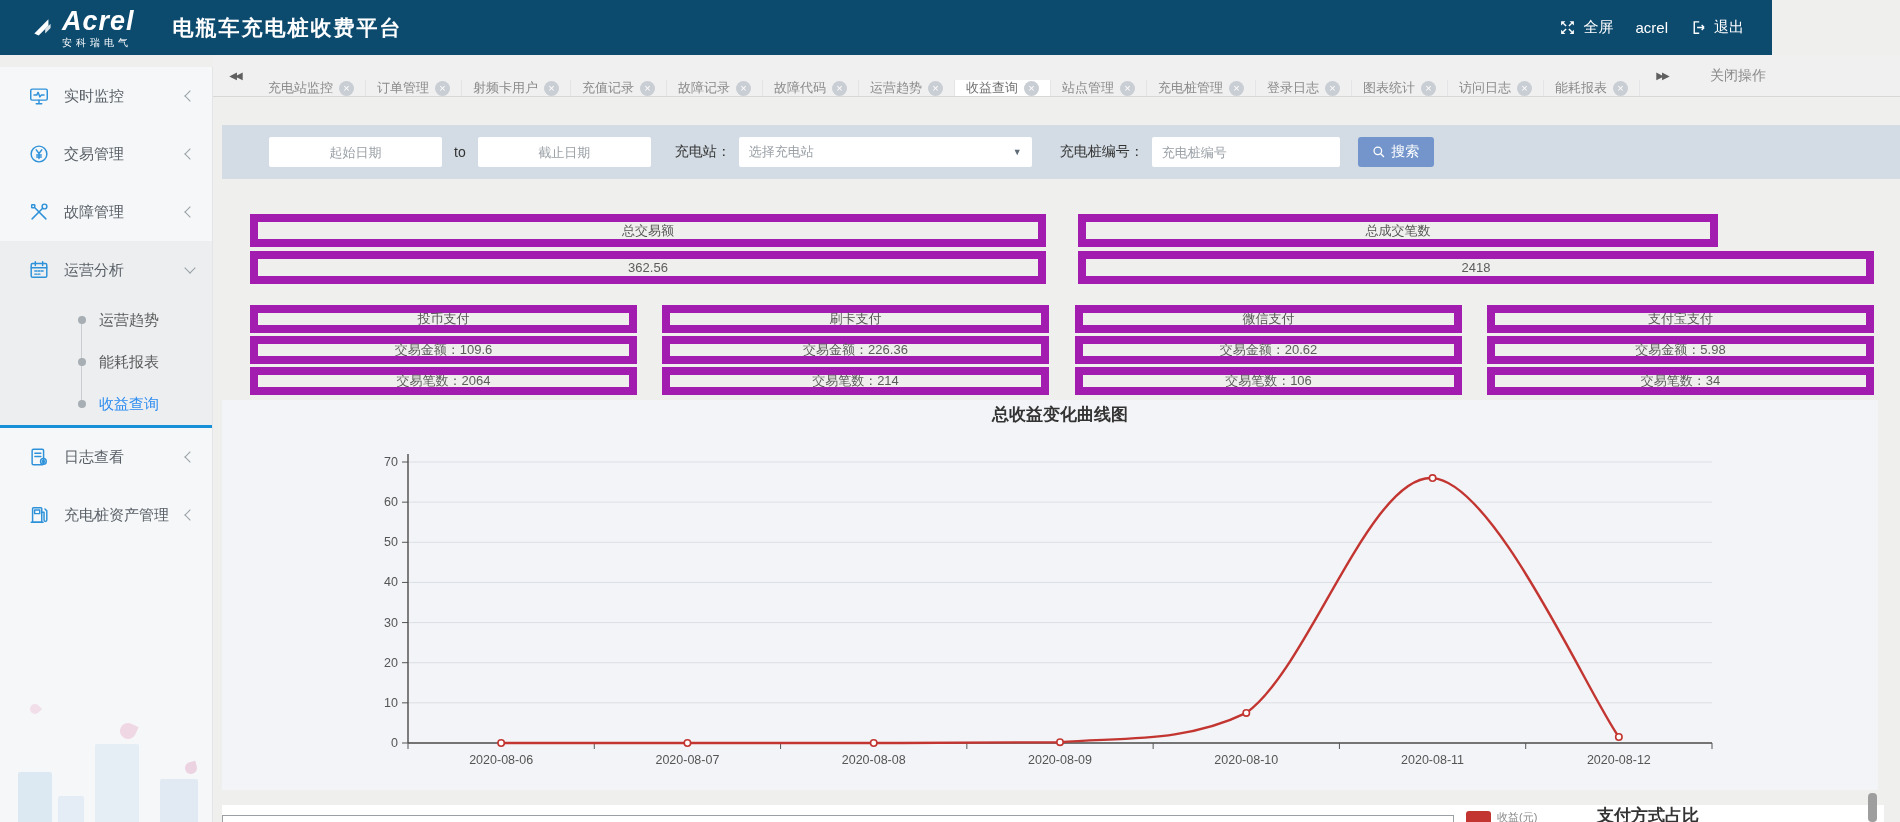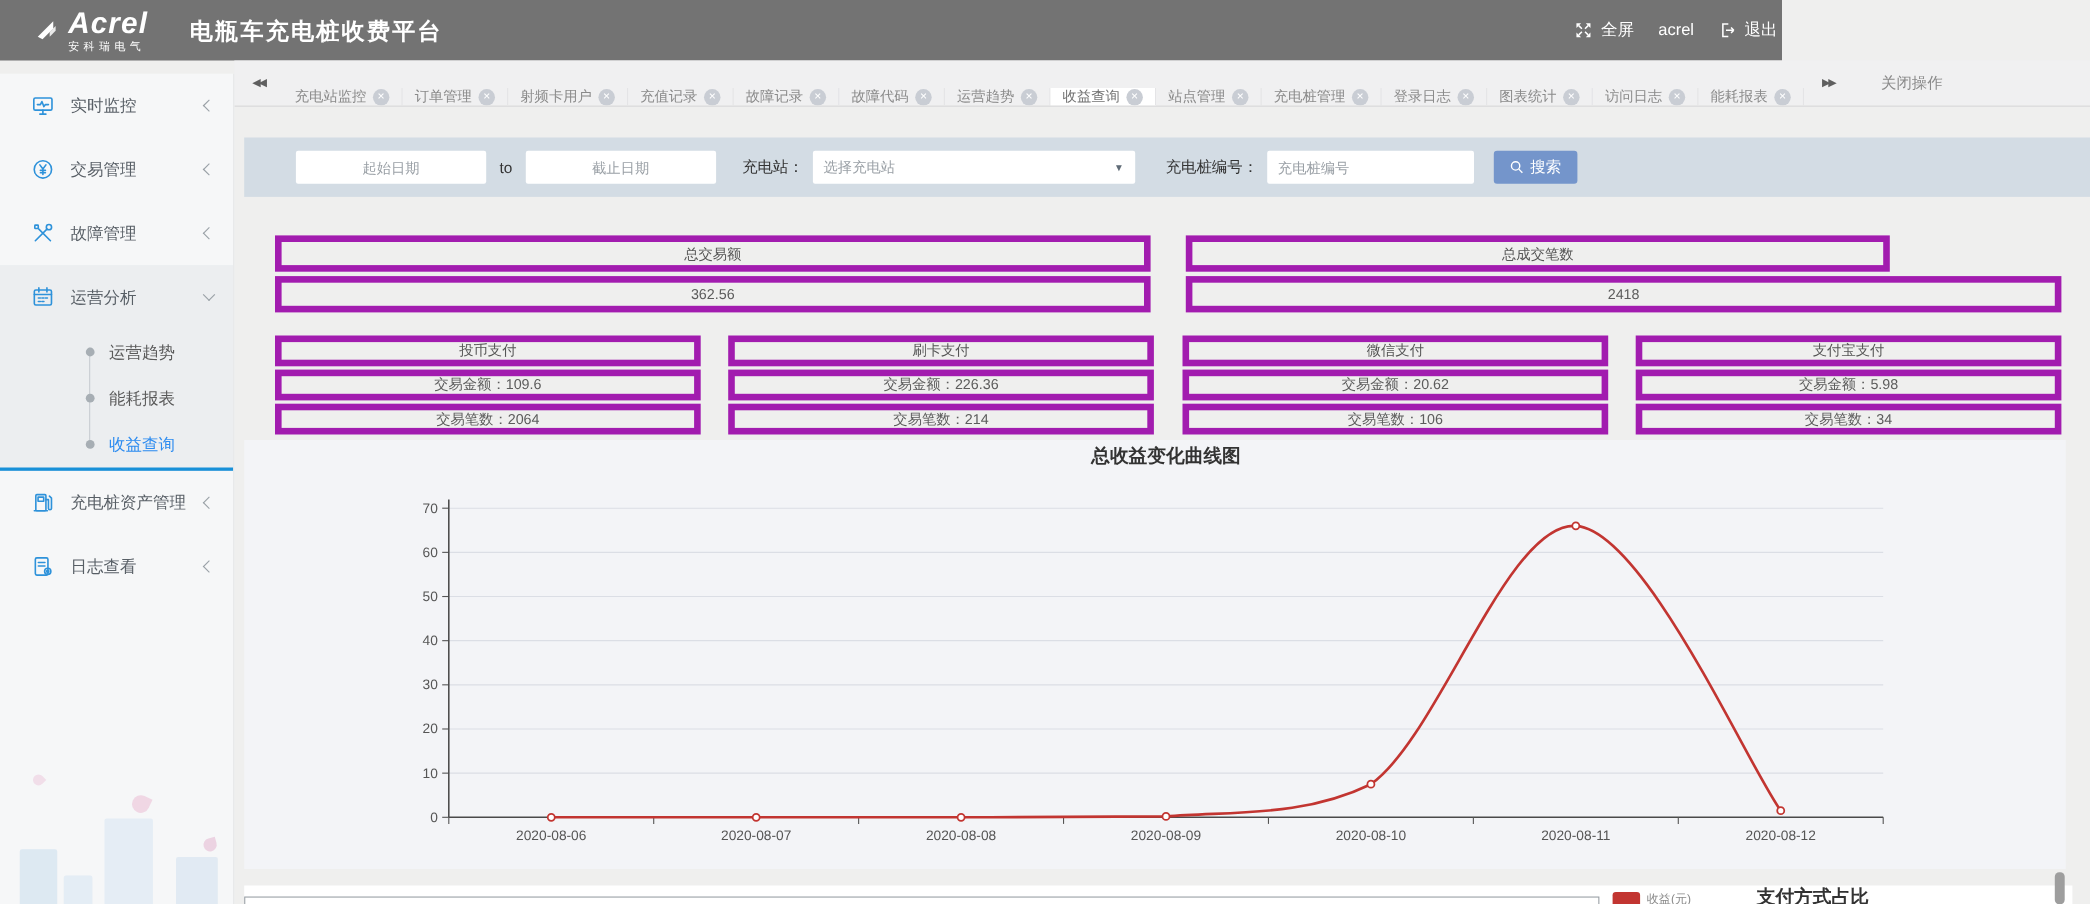--- a/index.html
+++ b/index.html
@@ -6,29 +6,29 @@
   html,body { width:1900px; height:822px; }
   body {
     position:relative; overflow:hidden;
     background:#efefee;
     font-family:"Liberation Sans","DejaVu Sans",sans-serif;
     -webkit-font-smoothing:antialiased;
   }
   .abs { position:absolute; }
 
   
-  #header { left:0; top:0; width:1620px; height:55px; background:#737373;
+  #header { left:0; top:0; width:1772px; height:55px; background:#0c4a6e;
             display:flex; align-items:center; color:#fff; }
   #logo-block { margin-left:30px; display:flex; align-items:center; }
   #logo-mark { margin-right:6px; }
   #logo-texts { display:flex; flex-direction:column; line-height:1; }
   #logo-name { font-size:27px; font-weight:bold; font-style:italic; letter-spacing:1px; }
   #logo-sub { font-size:10px; letter-spacing:4px; margin-top:3px; }
   #app-title { font-size:21px; font-weight:bold; margin-left:38px; letter-spacing:2px; }
-  #header-right { margin-left:auto; margin-right:4px; display:flex; align-items:center; gap:22px; font-size:15px; }
+  #header-right { margin-left:auto; margin-right:28px; display:flex; align-items:center; gap:22px; font-size:15px; }
   .hbtn { display:flex; align-items:center; gap:7px; cursor:pointer; }
 
   
   #tabbar { left:213px; top:55px; width:1687px; height:42px; background:#f0f0f1;
             border-bottom:1px solid #d8d8d8; display:flex; align-items:stretch; overflow:hidden; }
   .tab-scroll { width:44px; flex:0 0 44px; display:flex; align-items:center; justify-content:center;
                 color:#5f5f5f; font-size:10px; letter-spacing:-2px; cursor:pointer; }
   .tab { flex:0 0 auto; display:flex; align-items:center; padding:0 11px; gap:6px;
          font-size:13px; color:#8a8a8a; border-right:1px solid #e4e4e6; cursor:pointer; white-space:nowrap;margin-top:25px; }
   .tab.active { background:#ffffff; color:#737373; }
@@ -71,21 +71,21 @@
   #station-select { width:293px; height:30px; background:#fff; border-radius:2px; display:flex;
                     align-items:center; padding:0 10px; color:#9aa0a6; font-size:13px; cursor:pointer; }
   #station-select .caret { margin-left:auto; color:#5f6b76; font-size:9px; }
   #pile-label { margin-left:28px; margin-right:8px; }
   #pile-input { width:188px; padding:0 10px; }
   #search-btn { margin-left:18px; width:76px; height:30px; background:#7495cb; color:#fff;
                 border:none; border-radius:3px; font-size:14px; font-family:inherit; cursor:pointer;
                 display:flex; align-items:center; justify-content:center; gap:5px; }
 
   
-  .cell { position:absolute; border:6px solid #a21caf; background:#efefee;
+  .cell { position:absolute; border:8px solid #a21caf; background:#efefee;
           display:flex; align-items:center; justify-content:center;
           font-size:13px; color:#5c5c5c; }
   .cell.title { color:#555; }
 
   
   #chart-panel { left:222px; top:400px; width:1656px; height:390px; background:#f3f4f7; }
   #chart-title { left:408px; top:403px; width:1304px; text-align:center;
                  font-size:17px; font-weight:bold; color:#333; }
   #chart-svg { left:380px; top:440px; }
 
@@ -241,35 +241,35 @@
           <span class="slbl">能耗报表</span>
         </div>
         <div class="sub-item active">
           <span class="bullet"></span>
           <span class="slbl">收益查询</span>
         </div>
         <div class="accent-line"></div>
       </div>
       <div class="side-item">
         <span class="icon"><svg width="22" height="22" viewBox="0 0 24 24" fill="none" stroke="#2e92da" stroke-width="1.6" stroke-linecap="round" stroke-linejoin="round">
-            <rect x="5" y="4" width="10" height="16" rx="1"></rect>
-            <rect x="7.2" y="6.5" width="5.6" height="4"></rect>
-            <path d="M15 9h2.5v8.5a1.5 1.5 0 003 0V7.5L18.5 5.5M3.5 20h13"></path>
-          </svg></span>
-        <span class="lbl">充电桩资产管理</span>
-        <span class="chev"></span>
-      </div>
-      <div class="side-item">
-        <span class="icon"><svg width="22" height="22" viewBox="0 0 24 24" fill="none" stroke="#2e92da" stroke-width="1.6" stroke-linecap="round" stroke-linejoin="round">
             <rect x="4.5" y="3.5" width="12.5" height="17" rx="1.5"></rect>
             <path d="M7.5 8h6.5M7.5 11.5h6.5"></path>
             <circle cx="16.8" cy="16.8" r="3.1"></circle>
             <circle cx="16.8" cy="16.8" r="1.1"></circle>
           </svg></span>
         <span class="lbl">日志查看</span>
+        <span class="chev"></span>
+      </div>
+      <div class="side-item">
+        <span class="icon"><svg width="22" height="22" viewBox="0 0 24 24" fill="none" stroke="#2e92da" stroke-width="1.6" stroke-linecap="round" stroke-linejoin="round">
+            <rect x="5" y="4" width="10" height="16" rx="1"></rect>
+            <rect x="7.2" y="6.5" width="5.6" height="4"></rect>
+            <path d="M15 9h2.5v8.5a1.5 1.5 0 003 0V7.5L18.5 5.5M3.5 20h13"></path>
+          </svg></span>
+        <span class="lbl">充电桩资产管理</span>
         <span class="chev"></span>
       </div>
     </div>
 
   <div class="deco" style="left:18px;bottom:0;width:34px;height:62px;background:rgba(176,205,233,.35);"></div>
   <div class="deco" style="left:95px;bottom:0;width:44px;height:90px;background:rgba(190,214,238,.30);"></div>
   <div class="deco" style="left:58px;bottom:0;width:26px;height:38px;background:rgba(203,222,241,.40);"></div>
   <div class="deco" style="left:160px;bottom:0;width:38px;height:55px;background:rgba(176,205,233,.30);"></div>
   <div class="deco" style="left:120px;bottom:95px;width:16px;height:16px;border-radius:50% 0 50% 50%;background:rgba(233,175,205,.45);transform:rotate(25deg);"></div>
   <div class="deco" style="left:185px;bottom:60px;width:12px;height:12px;border-radius:50% 0 50% 50%;background:rgba(225,166,199,.45);transform:rotate(-15deg);"></div>

